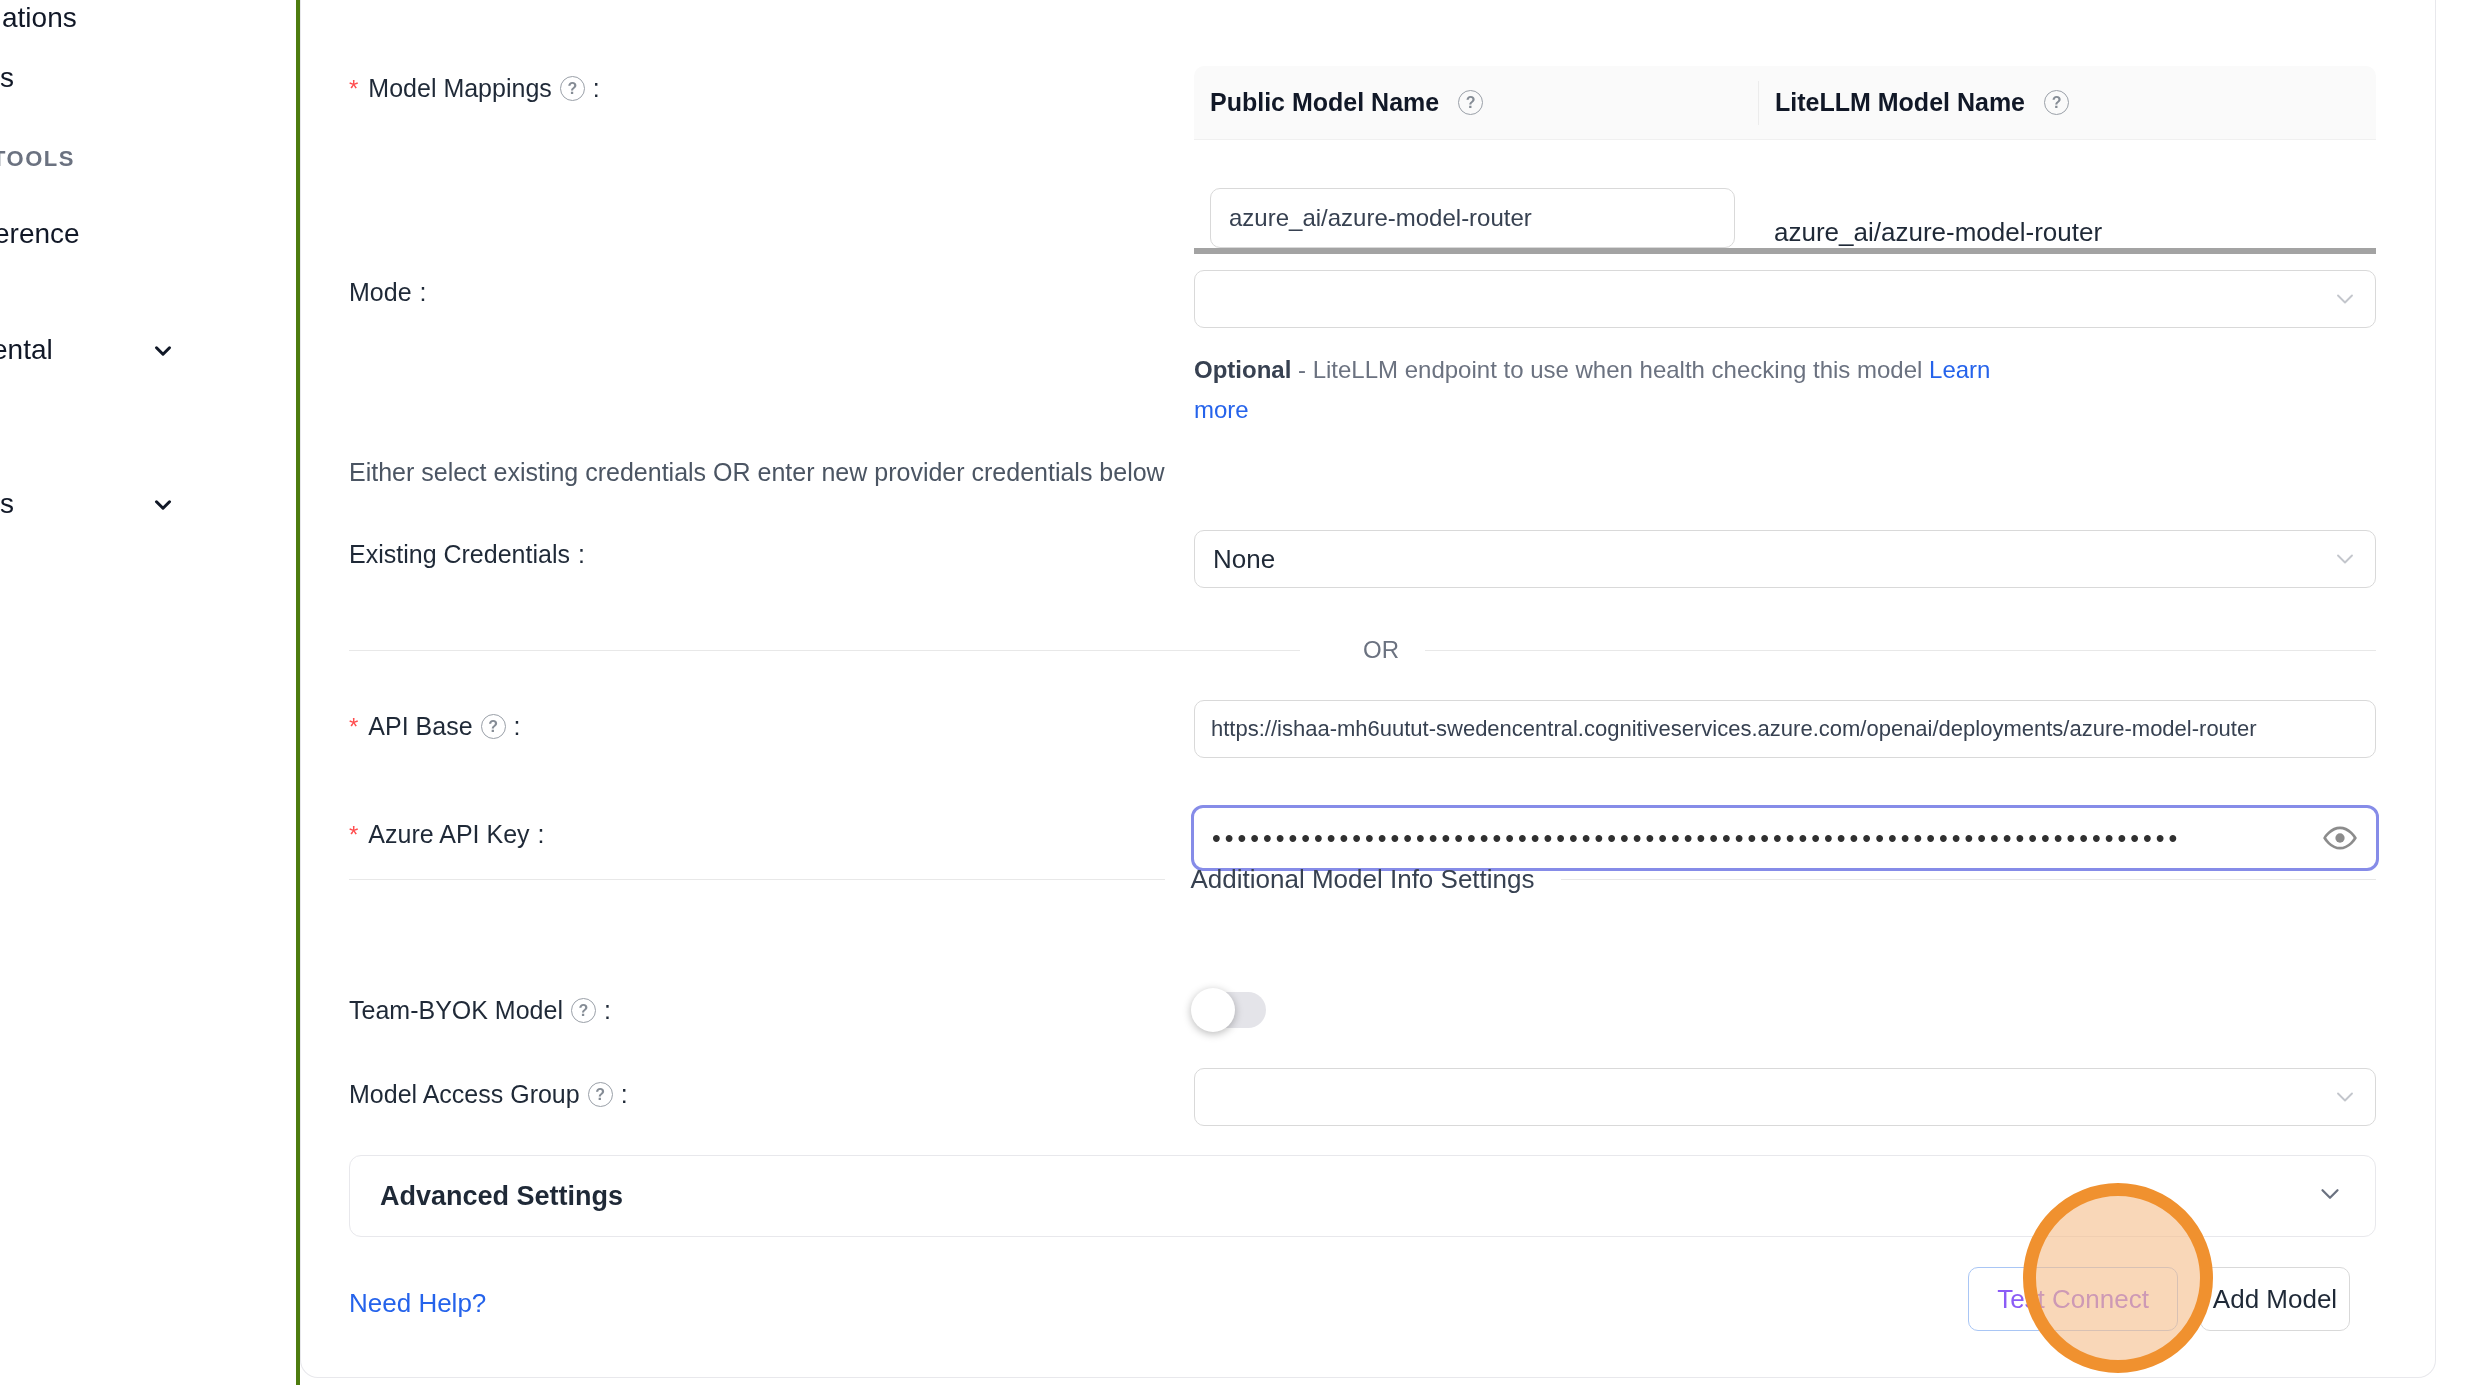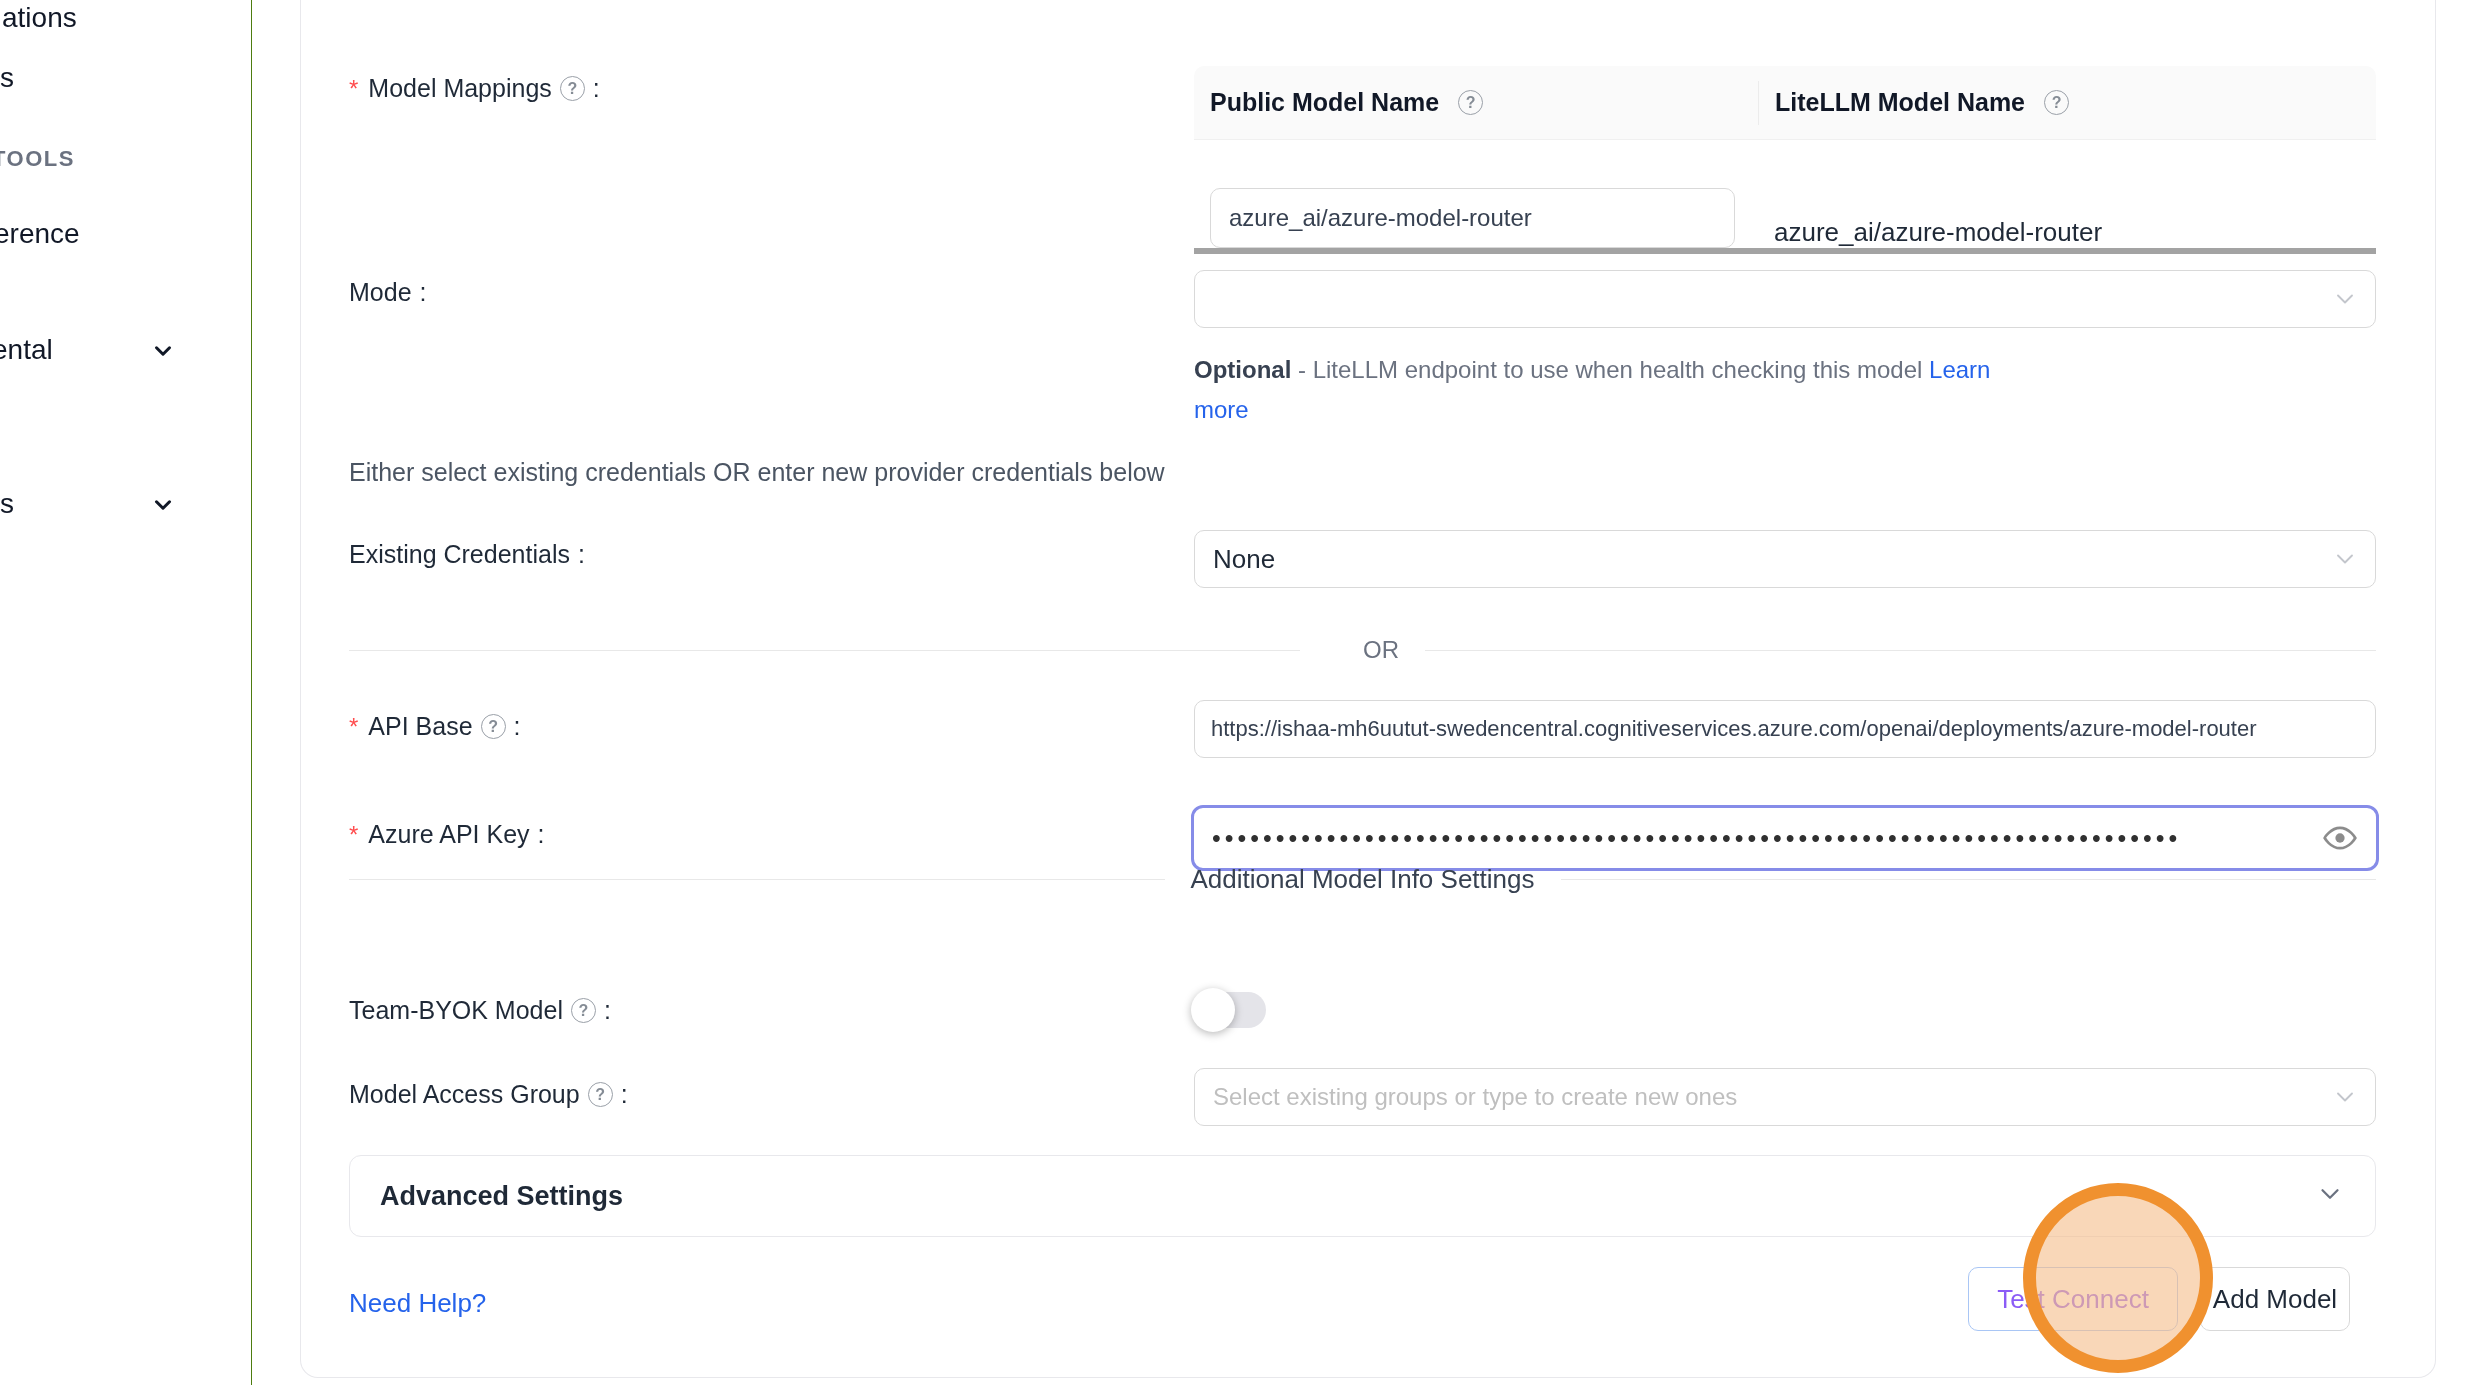--- a/index.html
+++ b/index.html
@@ -1,21 +1,21 @@
 <!DOCTYPE html>
 <html><head>
 <meta charset="utf-8">
 <style>
   * { margin:0; padding:0; box-sizing:border-box; }
   html,body { width:2477px; height:1385px; overflow:hidden; background:#fff;
     font-family:"Liberation Sans","DejaVu Sans",sans-serif; color:#1f2937; }
 
   
-  .sidebar { position:absolute; left:0; top:0; width:252px; height:1385px;
-    background:#fff; border-right:1px solid #4d7c0f; overflow:hidden; }
+  .sidebar { position:absolute; left:0; top:0; width:300px; height:1385px;
+    background:#fff; border-right:4px solid #4d7c0f; overflow:hidden; }
   .side-item { position:absolute; font-size:28px; color:#111827; white-space:nowrap; cursor:pointer; }
   .side-section { position:absolute; font-size:22px; font-weight:600; color:#6b7280;
     letter-spacing:1.5px; white-space:nowrap; }
   .side-chevron { position:absolute; width:26px; height:26px; }
 
   
   .modal { position:absolute; left:300px; top:0; width:2136px; height:1378px;
     background:#fff; border:1px solid #e8e8ec; border-top:none;
     border-radius:0 0 18px 18px; }
   .abs { position:absolute; }
@@ -227,21 +227,20 @@
   <div class="abs toggle">
     <span class="toggle-knob"></span>
   </div>
 
   <div class="abs form-label" style="top:1080px;">
     <span>Model Access Group</span>
     <span class="help-circle">?</span>
     <span class="colon">:</span>
   </div>
   <div class="abs select-box" style="top:1068px;">
-    <span class="select-placeholder">Select existing groups or type to create new ones</span>
     <span class="select-arrow">
       <svg viewBox="0 0 24 24" width="28" height="28">
           <polyline points="6 9 12 15 18 9" fill="none" stroke="#c3c6cc" stroke-width="1.6" stroke-linecap="round" stroke-linejoin="round"></polyline>
         </svg>
     </span>
   </div>
 
   <div class="abs adv-card">
     <span class="adv-label">Advanced Settings</span>
     <span>

